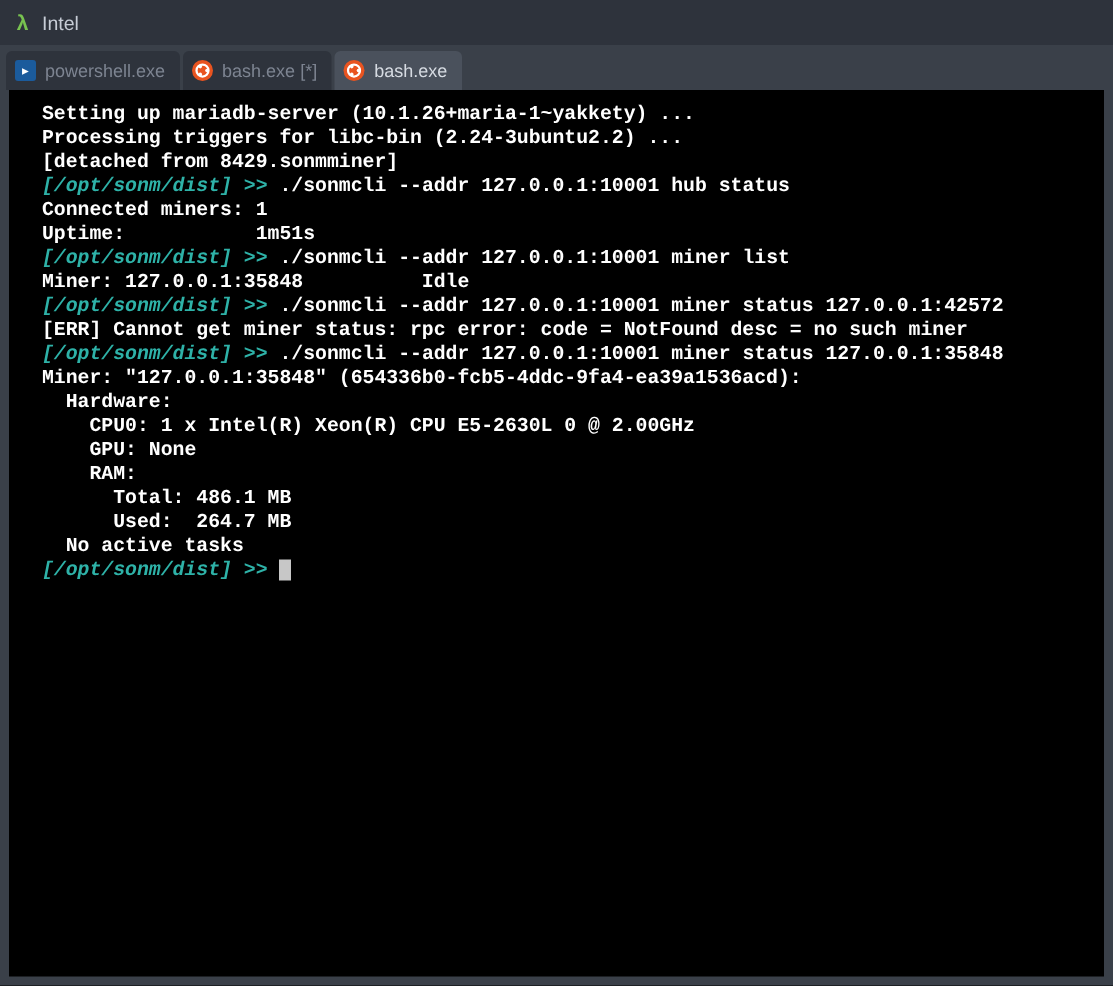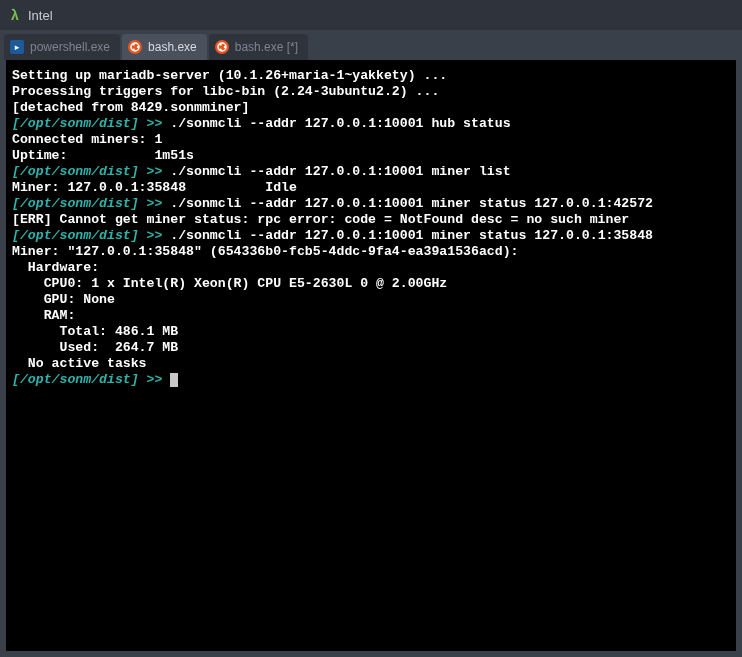--- a/index.html
+++ b/index.html
@@ -84,21 +84,21 @@
       color: #fff;
     }
     .terminal {
       flex: 1;
       background: #000;
       margin: 0 6px 6px 6px;
       color: #fff;
       font-family: "Consolas", "Courier New", monospace;
       font-size: 13.2px;
       line-height: 16px;
-      padding: 8px 6px;
+      padding: 8px 22px;
       overflow: hidden;
       white-space: pre;
       font-weight: bold;
     }
     .teal { color: #2eb2a8; font-style: italic; }
     .white { color: #ffffff; }
     .cursor-block {
       display: inline-block;
       width: 8px;
       height: 14px;
@@ -112,37 +112,37 @@
 <div class="titlebar">
   <span class="app-icon">λ</span>
   <span>Intel</span>
 </div>
 
 <div class="tabbar">
   <div class="tab inactive">
     <span class="tab-icon ps">▸</span>
     <span>powershell.exe</span>
   </div>
+  <div class="tab inactive">
+    <span class="tab-icon ubuntu">
+      <svg width="10" height="10" viewBox="0 0 10 10">
+          <circle cx="5" cy="5" r="4" fill="none" stroke="#fff" stroke-width="1.5"></circle>
+          <circle cx="8" cy="5" r="1.2" fill="#fff"></circle>
+          <circle cx="3.5" cy="2.4" r="1.2" fill="#fff"></circle>
+          <circle cx="3.5" cy="7.6" r="1.2" fill="#fff"></circle>
+        </svg>
+    </span>
+    <span>bash.exe [*]</span>
+  </div>
   <div class="tab active">
     <span class="tab-icon ubuntu">
       <svg width="10" height="10" viewBox="0 0 10 10">
           <circle cx="5" cy="5" r="4" fill="none" stroke="#fff" stroke-width="1.5"></circle>
           <circle cx="8" cy="5" r="1.2" fill="#fff"></circle>
           <circle cx="3.5" cy="2.4" r="1.2" fill="#fff"></circle>
           <circle cx="3.5" cy="7.6" r="1.2" fill="#fff"></circle>
         </svg>
     </span>
     <span>bash.exe</span>
   </div>
-  <div class="tab inactive">
-    <span class="tab-icon ubuntu">
-      <svg width="10" height="10" viewBox="0 0 10 10">
-          <circle cx="5" cy="5" r="4" fill="none" stroke="#fff" stroke-width="1.5"></circle>
-          <circle cx="8" cy="5" r="1.2" fill="#fff"></circle>
-          <circle cx="3.5" cy="2.4" r="1.2" fill="#fff"></circle>
-          <circle cx="3.5" cy="7.6" r="1.2" fill="#fff"></circle>
-        </svg>
-    </span>
-    <span>bash.exe [*]</span>
-  </div>
 </div>
 
 <div class="terminal" id="terminal"><div><span class="white">Setting up mariadb-server (10.1.26+maria-1~yakkety) ...</span></div><div><span class="white">Processing triggers for libc-bin (2.24-3ubuntu2.2) ...</span></div><div><span class="white">[detached from 8429.sonmminer]</span></div><div><span class="teal">[/opt/sonm/dist] &gt;&gt;</span><span class="white"> ./sonmcli --addr 127.0.0.1:10001 hub status</span></div><div><span class="white">Connected miners: 1</span></div><div><span class="white">Uptime:           1m51s</span></div><div><span class="teal">[/opt/sonm/dist] &gt;&gt;</span><span class="white"> ./sonmcli --addr 127.0.0.1:10001 miner list</span></div><div><span class="white">Miner: 127.0.0.1:35848          Idle</span></div><div><span class="teal">[/opt/sonm/dist] &gt;&gt;</span><span class="white"> ./sonmcli --addr 127.0.0.1:10001 miner status 127.0.0.1:42572</span></div><div><span class="white">[ERR] Cannot get miner status: rpc error: code = NotFound desc = no such miner</span></div><div><span class="teal">[/opt/sonm/dist] &gt;&gt;</span><span class="white"> ./sonmcli --addr 127.0.0.1:10001 miner status 127.0.0.1:35848</span></div><div><span class="white">Miner: "127.0.0.1:35848" (654336b0-fcb5-4ddc-9fa4-ea39a1536acd):</span></div><div><span class="white">  Hardware:</span></div><div><span class="white">    CPU0: 1 x Intel(R) Xeon(R) CPU E5-2630L 0 @ 2.00GHz</span></div><div><span class="white">    GPU: None</span></div><div><span class="white">    RAM:</span></div><div><span class="white">      Total: 486.1 MB</span></div><div><span class="white">      Used:  264.7 MB</span></div><div><span class="white">  No active tasks</span></div><div><span class="teal">[/opt/sonm/dist] &gt;&gt;</span><span class="white"> </span><span class="cursor-block"></span></div></div>
 
 </body></html>

